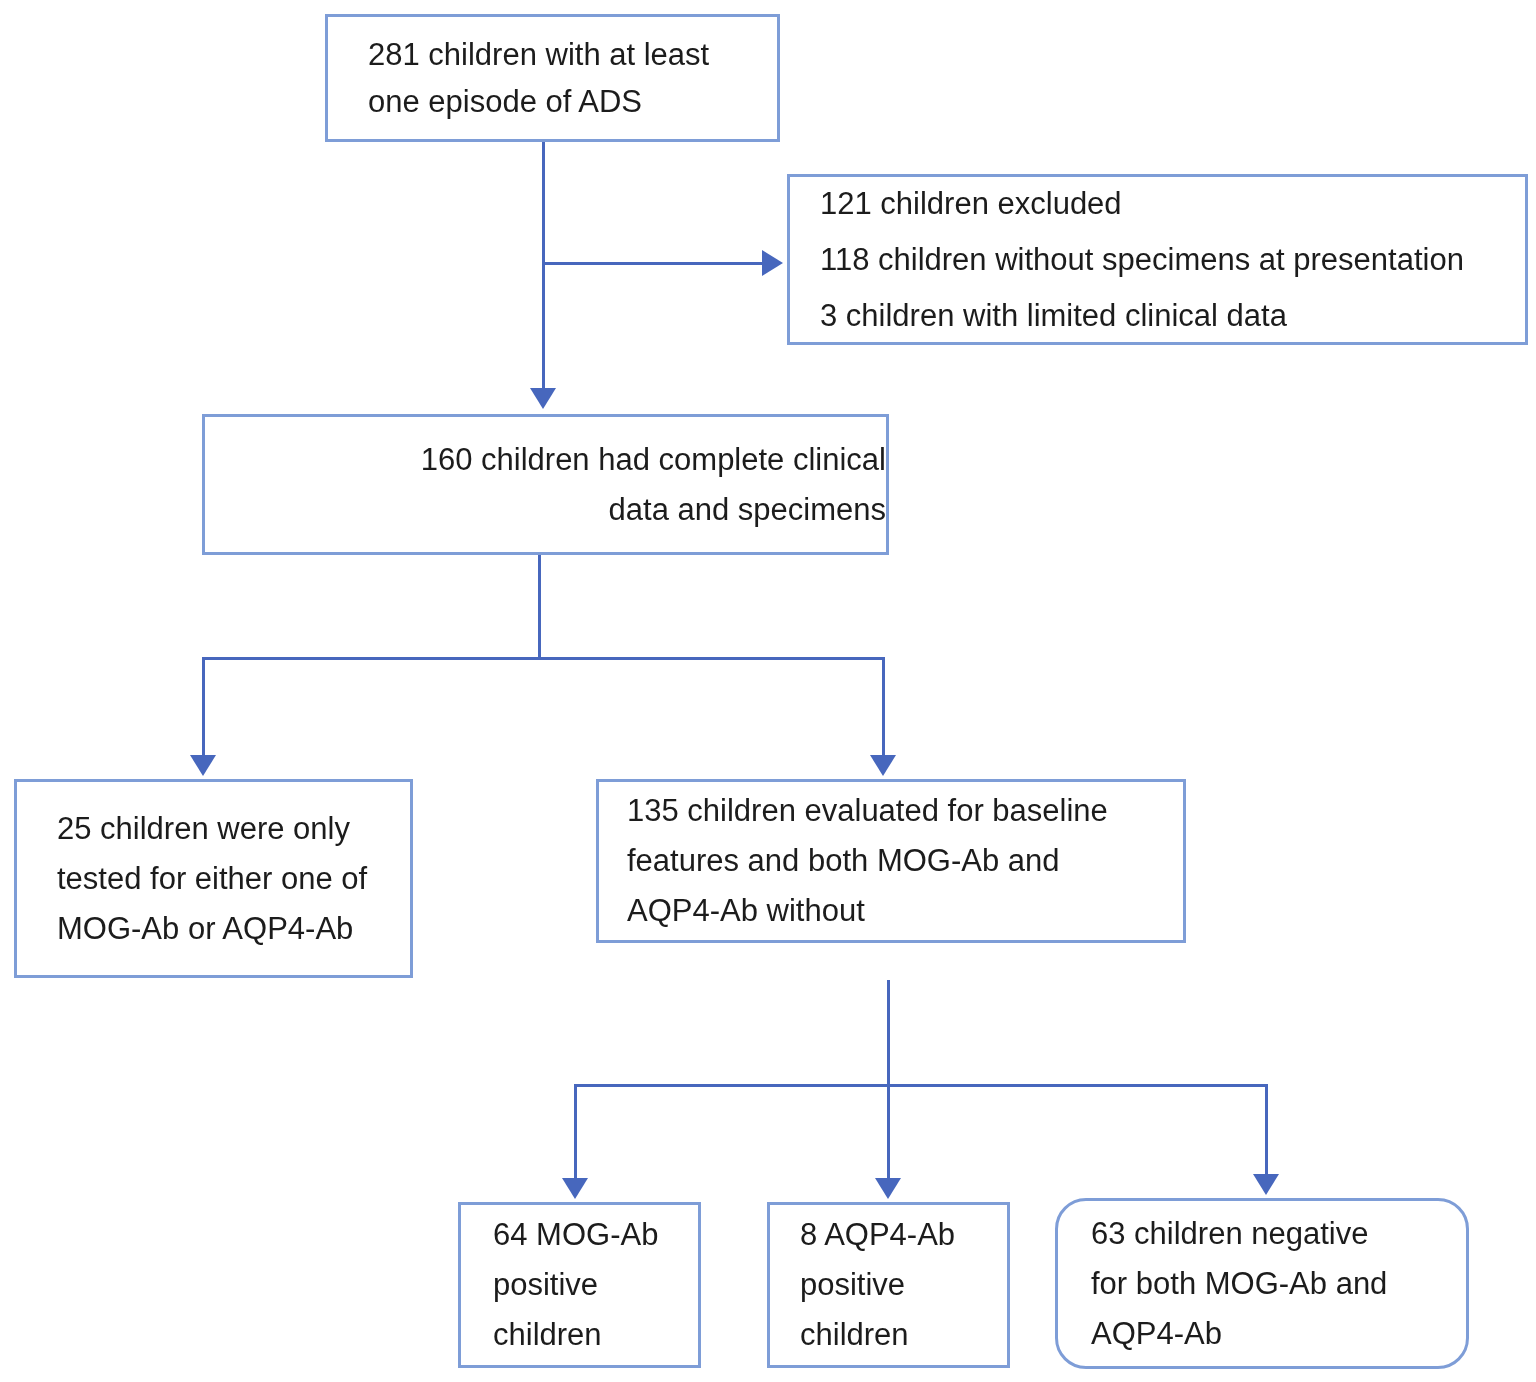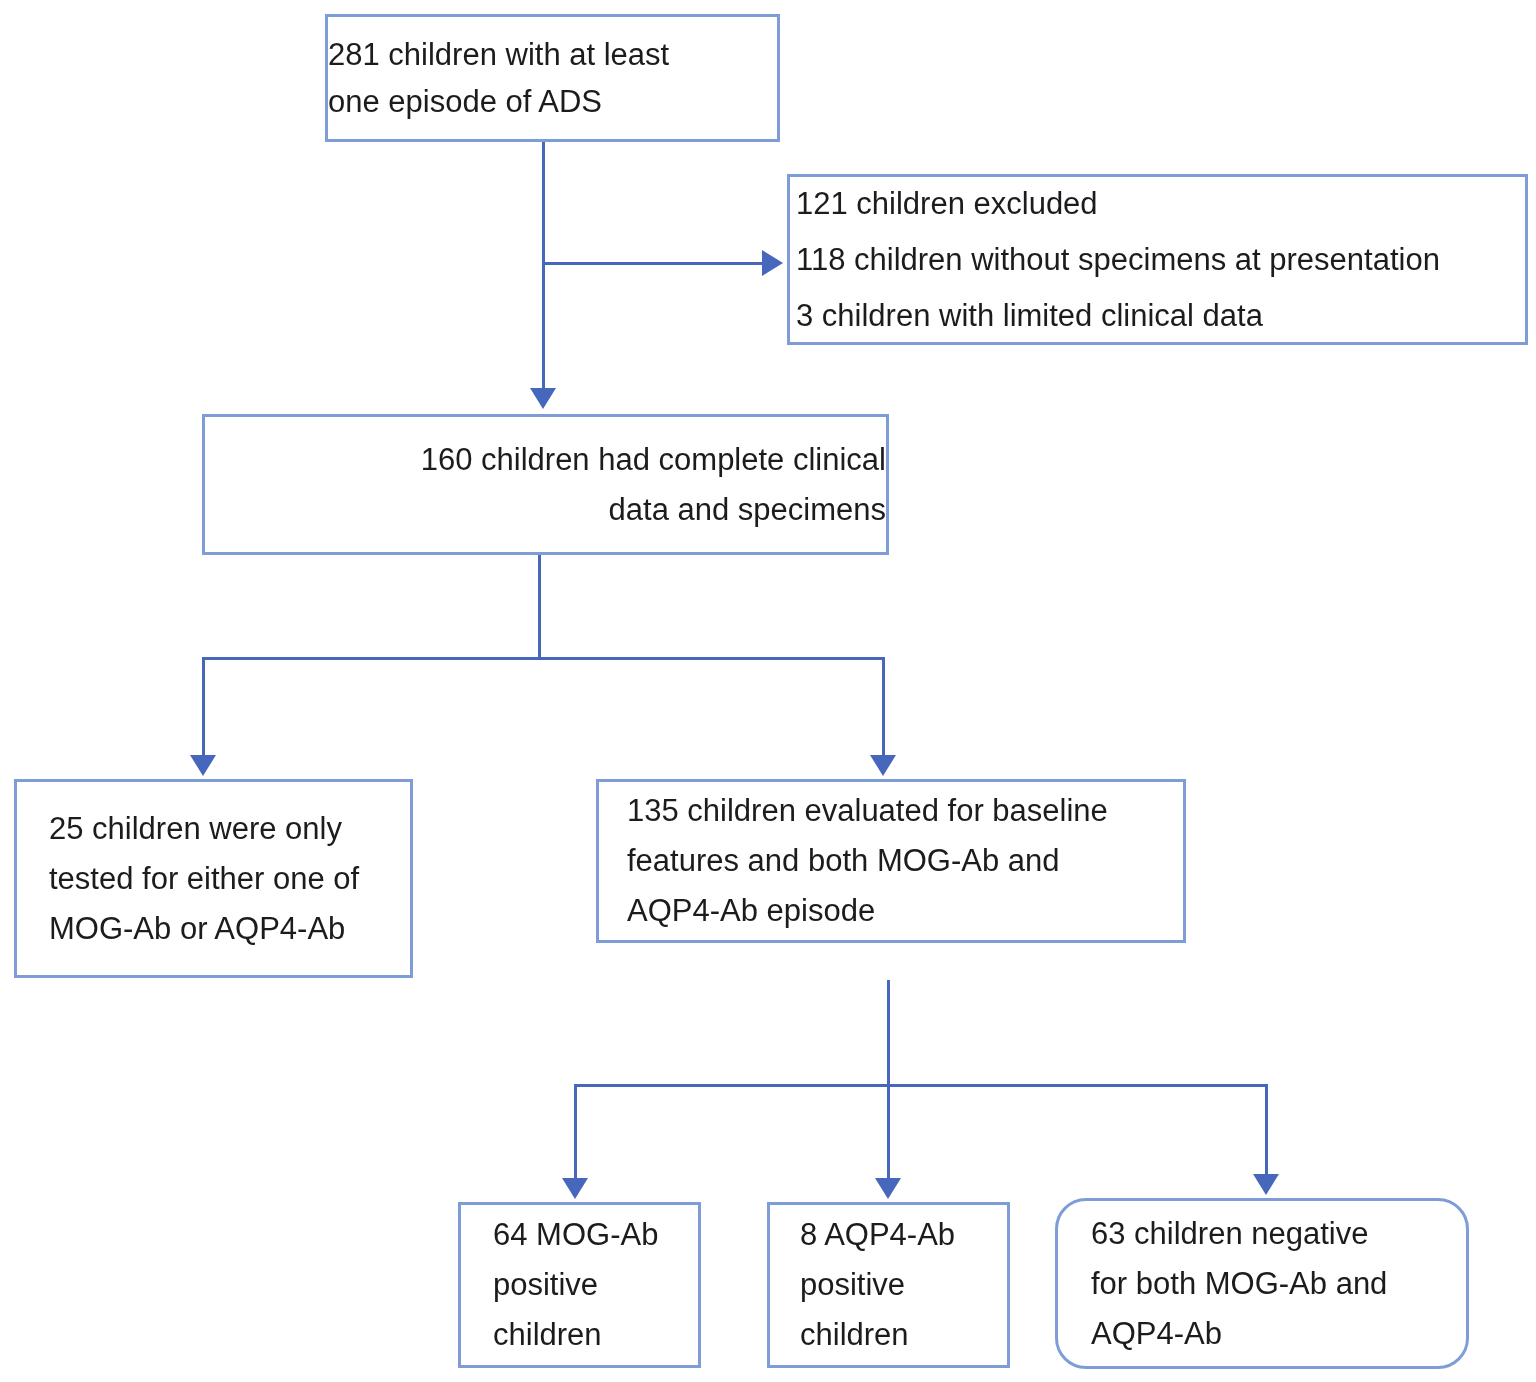--- a/index.html
+++ b/index.html
@@ -37,24 +37,24 @@
     border-right: 13px solid transparent;
     border-top: 21px solid var(--conn);
   }
   .arrow-right {
     position: absolute; width: 0; height: 0;
     border-top: 13px solid transparent;
     border-bottom: 13px solid transparent;
     border-left: 21px solid var(--conn);
   }
   
-  #node-ads       { left: 325px;  top: 14px;   width: 455px; height: 128px; line-height: 47px; }
-  #node-excluded  { left: 787px;  top: 174px;  width: 741px; height: 171px; padding-left: 6px; line-height: 56px; }
+  #node-ads       { left: 325px;  top: 14px;   width: 455px; height: 128px; padding-left: 40px; line-height: 47px; }
+  #node-excluded  { left: 787px;  top: 174px;  width: 741px; height: 171px; padding-left: 30px; line-height: 56px; }
   #node-complete  { left: 202px;  top: 414px;  width: 687px; height: 141px; padding-left: 55px; align-items: flex-end; }
-  #node-one-test  { left: 14px;   top: 779px;  width: 399px; height: 199px; padding-left: 32px; }
+  #node-one-test  { left: 14px;   top: 779px;  width: 399px; height: 199px; padding-left: 40px; }
   #node-evaluated { left: 596px;  top: 779px;  width: 590px; height: 164px; padding-left: 28px; }
   #node-mog       { left: 458px;  top: 1202px; width: 243px; height: 166px; padding-left: 32px; justify-content: center; }
   #node-aqp4      { left: 767px;  top: 1202px; width: 243px; height: 166px; padding-left: 30px; }
   #node-negative  { left: 1055px; top: 1198px; width: 414px; height: 171px; padding-left: 33px; border-radius: 31px; }
 </style>
 </head>
 <body>
 
 <div class="canvas">
 
@@ -97,21 +97,21 @@
 
   <div class="node" id="node-one-test">
     <div class="line">25 children were only</div>
     <div class="line">tested for either one of</div>
     <div class="line">MOG-Ab or AQP4-Ab</div>
   </div>
 
   <div class="node" id="node-evaluated">
     <div class="line">135 children evaluated for baseline</div>
     <div class="line">features and both MOG-Ab and</div>
-    <div class="line">AQP4-Ab episode</div>
+    <div class="line">AQP4-Ab without</div>
   </div>
 
   <div class="node" id="node-mog">
     <div class="line">64 MOG-Ab</div>
     <div class="line">positive</div>
     <div class="line">children</div>
   </div>
 
   <div class="node" id="node-aqp4">
     <div class="line">8 AQP4-Ab</div>

